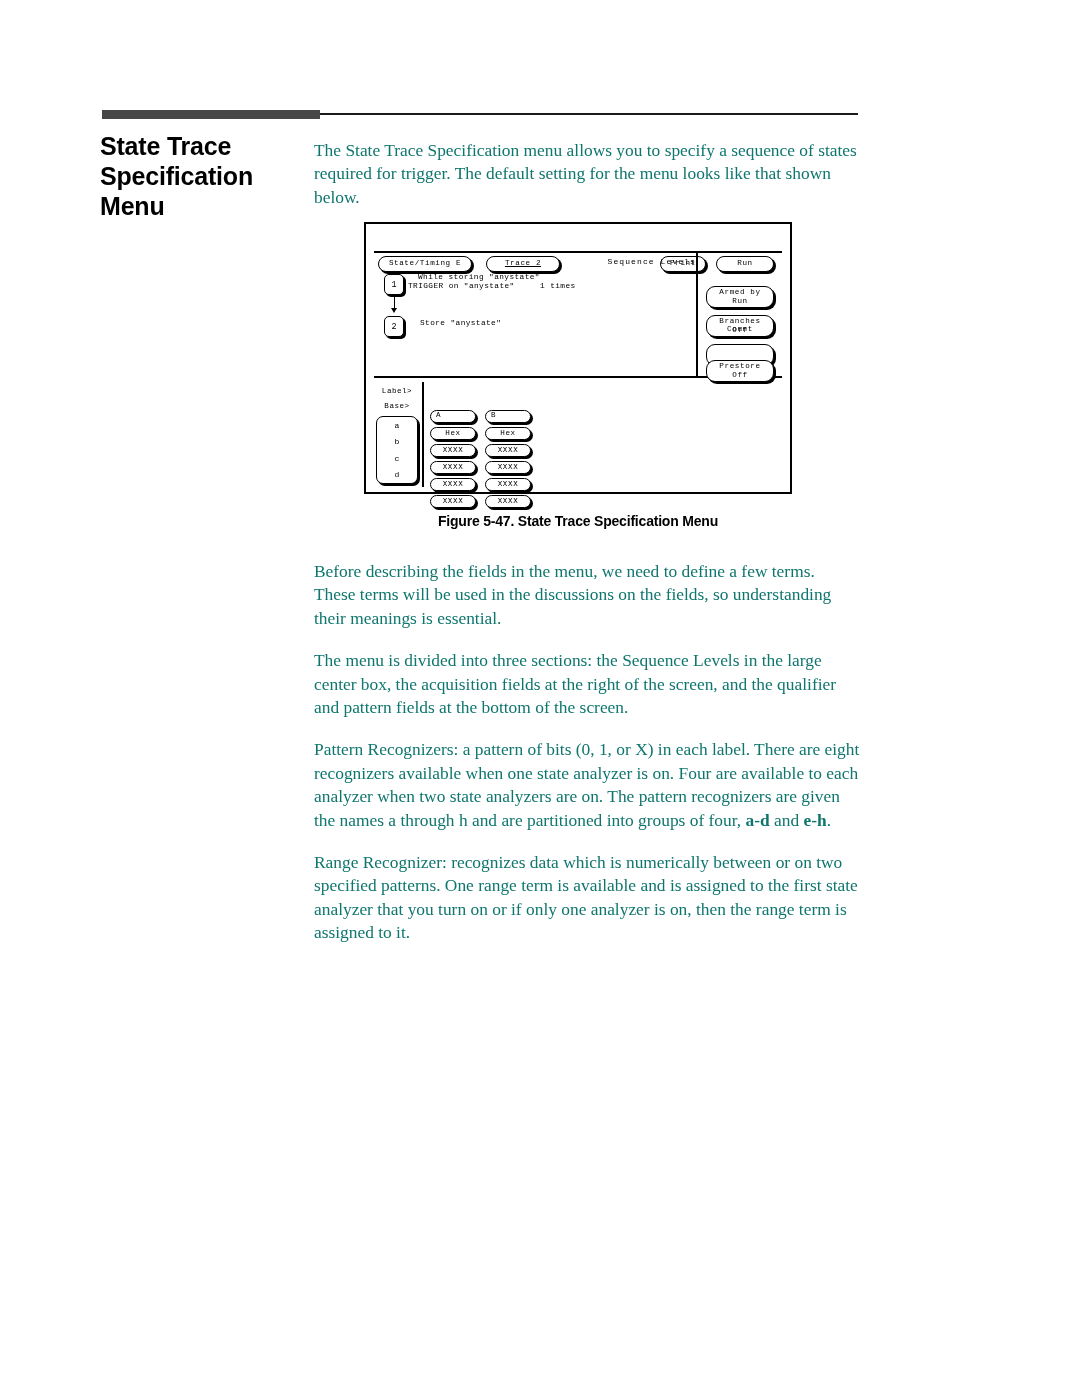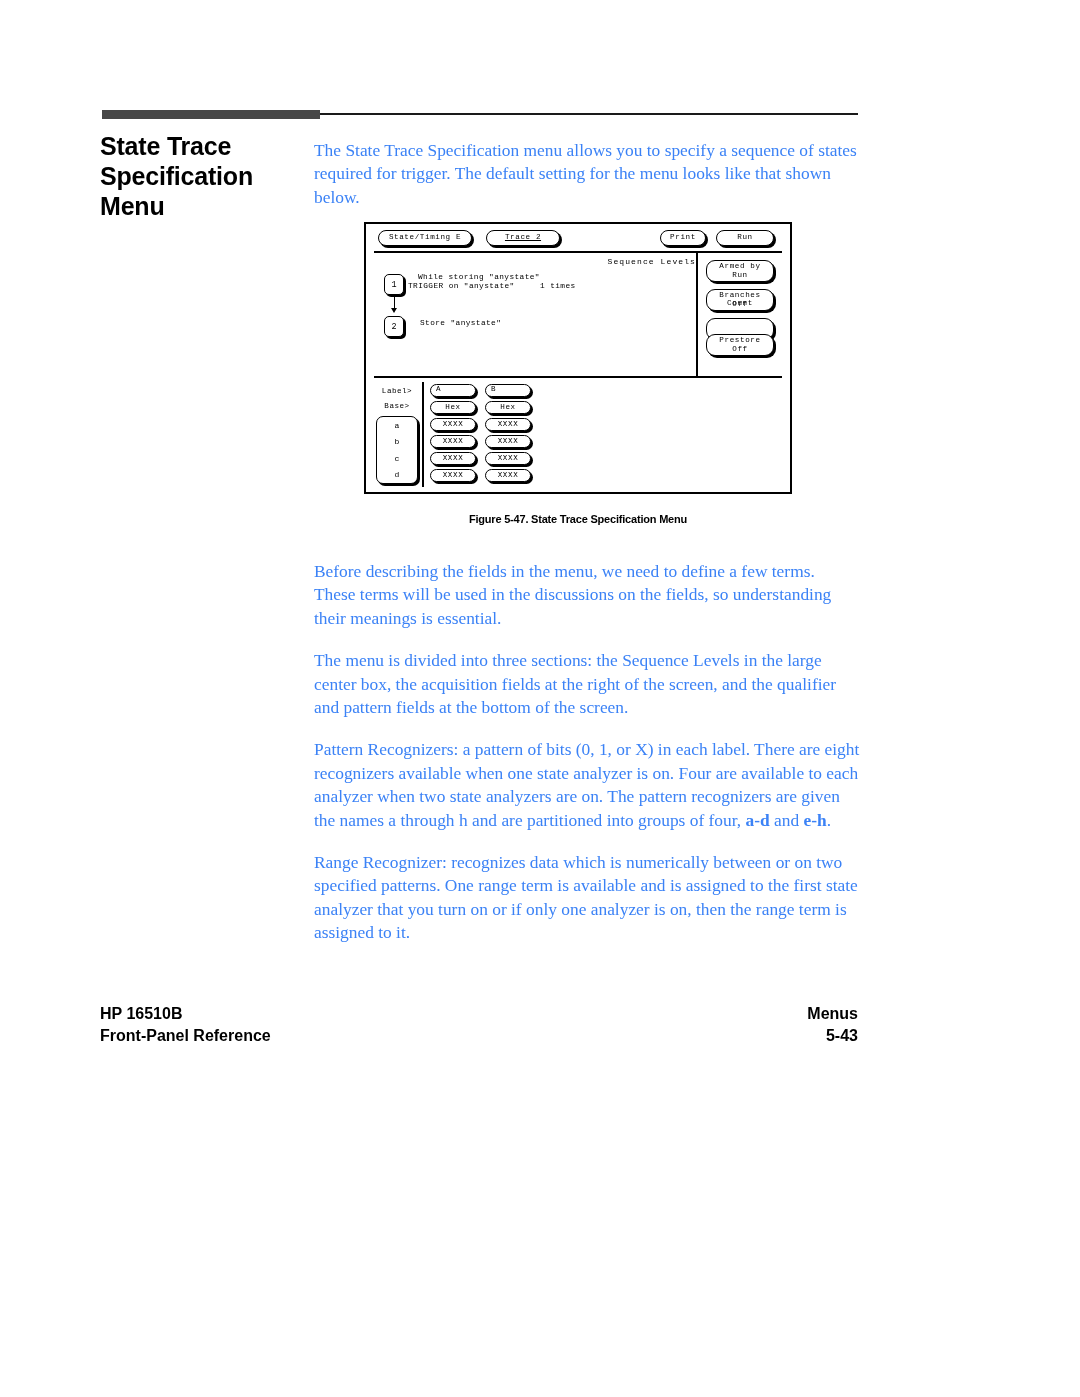--- a/index.html
+++ b/index.html
@@ -68,21 +68,21 @@
     position: absolute;
     left: 314px;
     top: 139px;
     width: 546px;
   }
   .para {
     font-family: "Liberation Serif", serif;
     font-size: 17.4px;
     line-height: 23.4px;
     text-align: left;
-    color: #3b82f6;
+    color: #0f766e;
     margin: 0;
   }
   .para + .para { margin-top: 19px; }
   .para b { font-weight: bold; }
 
   
   .figure-wrap {
     position: absolute;
     left: 364px;
     top: 222px;
@@ -110,20 +110,21 @@
     font-size: 7.6px;
     line-height: 9.2px;
     letter-spacing: 0.6px;
     text-align: left;
     display: flex;
     flex-direction: column;
     align-items: center;
     justify-content: center;
     box-shadow: 2px 2px 0 0 #000;
     white-space: nowrap;
+    margin-top: 26px;
   }
   .skey.heavy { border-width: 1.5px; }
 
   
   .topbar { position: absolute; left: 0; top: 0; width: 100%; height: 28px; }
   .topbar-rule {
     position: absolute;
     left: 8px; top: 27px;
     width: 408px; height: 1.5px;
     background: #000;
@@ -233,21 +234,21 @@
 
   
   .caption {
     position: absolute;
     left: 364px;
     top: 513px;
     width: 428px;
     text-align: center;
     font-family: "Liberation Sans", sans-serif;
     font-weight: bold;
-    font-size: 11px;
+    font-size: 14px;
     letter-spacing: -0.2px;
   }
 
   
   .footer {
     position: absolute;
     left: 100px;
     top: 1003px;
     width: 758px;
     font-family: "Liberation Sans", sans-serif;
@@ -389,24 +390,14 @@
 
   <div class="caption">Figure 5-47. State Trace Specification Menu</div>
 
   <div class="body-col" style="top:560px;">
     <p class="para">Before describing the fields in the menu, we need to define a few terms. These terms will be used in the discussions on the fields, so understanding their meanings is essential.</p>
     <p class="para">The menu is divided into three sections: the Sequence Levels in the large center box, the acquisition fields at the right of the screen, and the qualifier and pattern fields at the bottom of the screen.</p>
     <p class="para"><span>Pattern Recognizers: a pattern of bits (0, 1, or X) in each label. There are eight recognizers available when one state analyzer is on. Four are available to each analyzer when two state analyzers are on. The pattern recognizers are given the names a through h and are partitioned into groups of four, </span><b>a-d</b><span> and </span><b>e-h</b><span>.</span></p>
     <p class="para">Range Recognizer: recognizes data which is numerically between or on two specified patterns. One range term is available and is assigned to the first state analyzer that you turn on or if only one analyzer is on, then the range term is assigned to it.</p>
   </div>
 
-  <div class="footer">
-    <div class="footer-row">
-      <span>HP 16510B</span>
-      <span>Menus</span>
-    </div>
-    <div class="footer-row">
-      <span>Front-Panel Reference</span>
-      <span>5-43</span>
-    </div>
-  </div>
 
 </div>
 
 </body></html>

